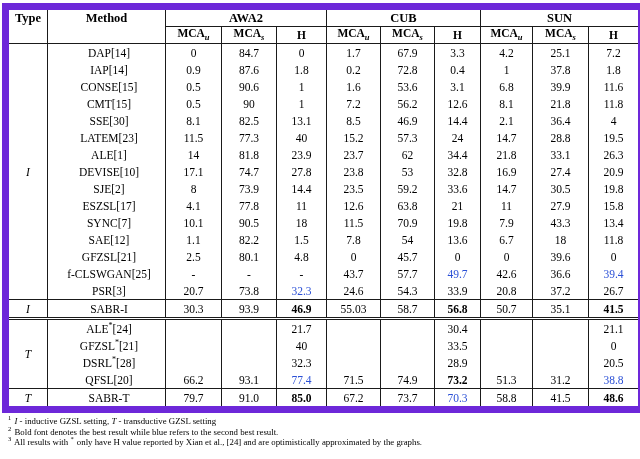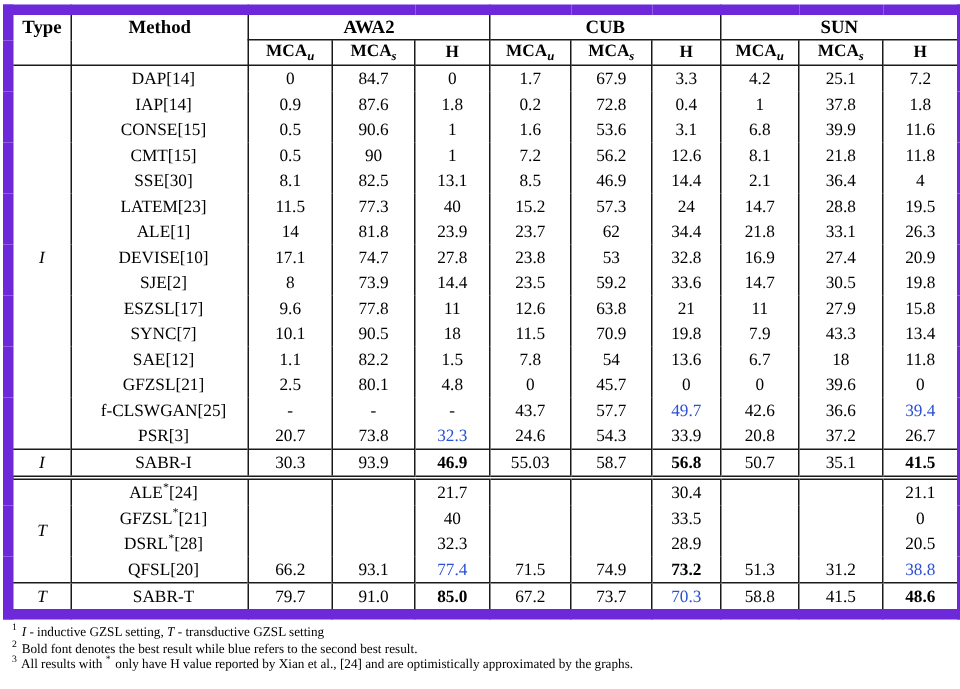--- a/index.html
+++ b/index.html
@@ -178,21 +178,21 @@
           <td class="val">14.4</td>
           <td class="val">23.5</td>
           <td class="val">59.2</td>
           <td class="val">33.6</td>
           <td class="val">14.7</td>
           <td class="val">30.5</td>
           <td class="val">19.8</td>
         </tr>
         <tr>
           <td class="method-cell">ESZSL[17]</td>
-          <td class="val">9.6</td>
+          <td class="val">4.1</td>
           <td class="val">77.8</td>
           <td class="val">11</td>
           <td class="val">12.6</td>
           <td class="val">63.8</td>
           <td class="val">21</td>
           <td class="val">11</td>
           <td class="val">27.9</td>
           <td class="val">15.8</td>
         </tr>
         <tr>

